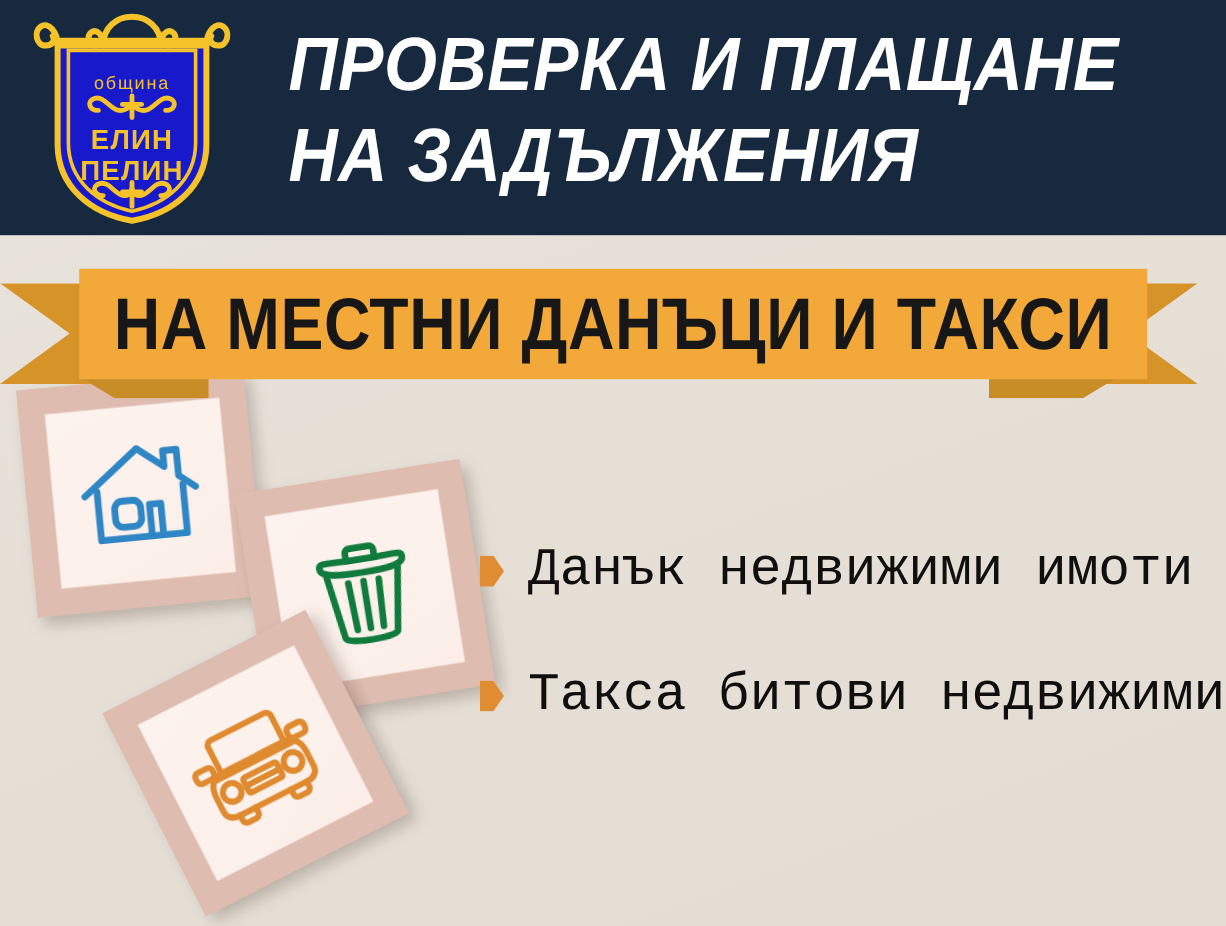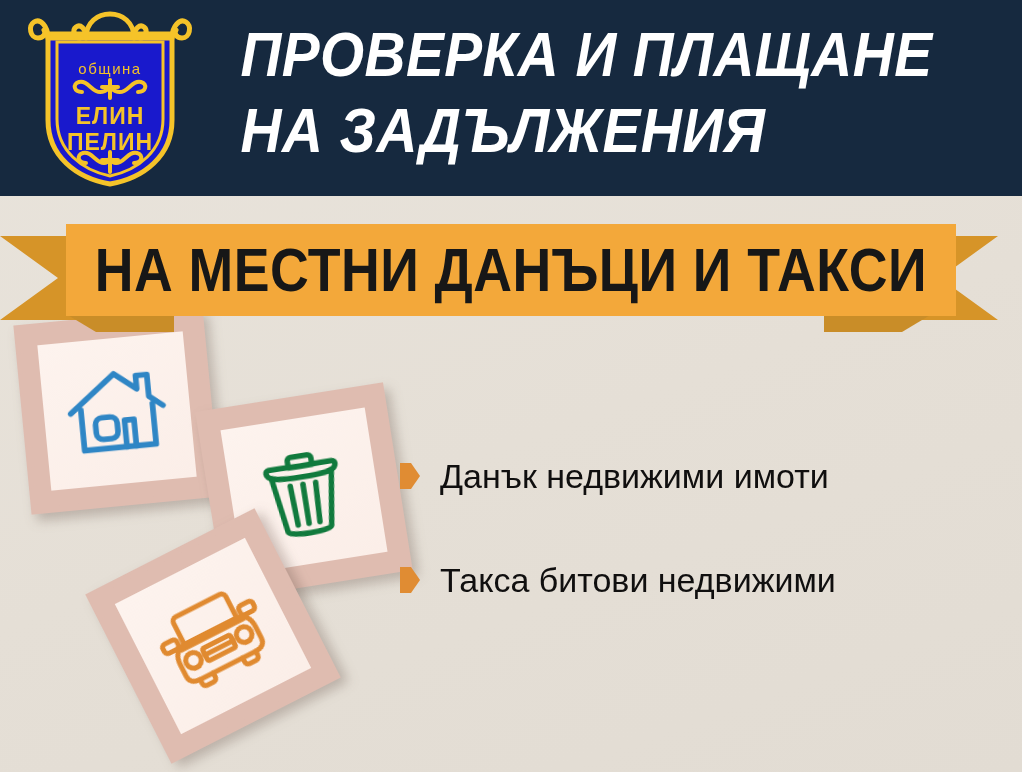--- a/index.html
+++ b/index.html
@@ -155,22 +155,22 @@
   }
   .bullet-marker {
     width: 20px;
     height: 26px;
     flex: none;
     margin-right: 20px;
     background: #e08c33;
     clip-path: polygon(0 0, 11px 0, 20px 13px, 11px 26px, 0 26px);
   }
   .bullet-text {
-    font-family: Liberation Sans, sans-serif;
-    font-size: 34px;
+    font-family: Liberation Mono, monospace;
+    font-size: 44px;
     color: #100f0f;
     white-space: nowrap;
     line-height: 1;
   }
 </style>
 </head>
 <body>
 
 <div id="poster">
 

